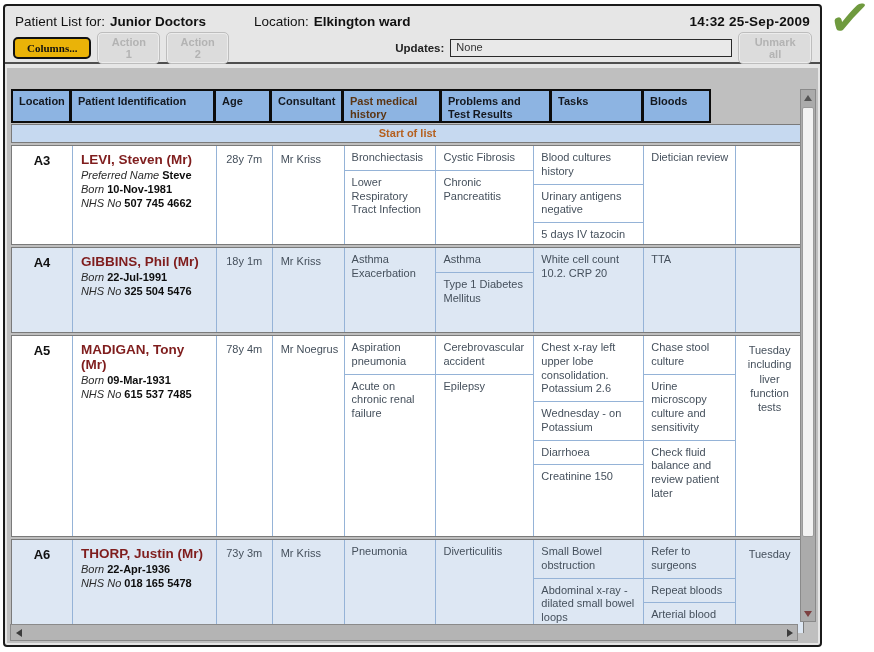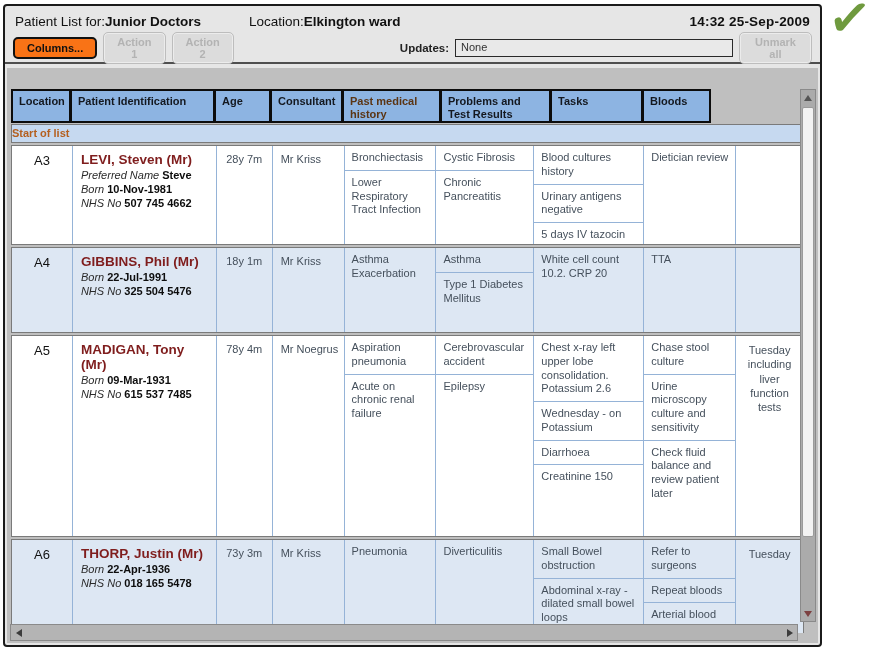--- a/index.html
+++ b/index.html
@@ -3,30 +3,30 @@
 <meta charset="utf-8">
 <style>
   * { margin:0; padding:0; box-sizing:border-box; }
   html,body { width:874px; height:652px; background:#ffffff; font-family:"Liberation Sans", sans-serif; overflow:hidden; }
 
   .window { position:absolute; left:3px; top:4px; width:819px; height:643px;
             border:2px solid #1b1b1b; border-radius:4px; background:#e6e6e6; overflow:hidden; }
 
   
   .titlebar { height:28px; display:flex; align-items:center; padding:2px 10px 0 10px; font-size:13.5px; color:#111; }
-  .titlebar .grp { display:flex; align-items:center; }
+  .titlebar .grp { display:flex; align-items:center; gap:5px; }
   .titlebar .bold { font-weight:bold; }
   .titlebar .loc { margin-left:48px; }
   .titlebar .dt  { margin-left:auto; font-weight:bold; letter-spacing:.2px; }
 
   
   .toolbar { height:30px; display:flex; align-items:center; padding:0 8px; gap:6px;
              border-bottom:2px solid #4f4f4f; }
   .btn { font-size:11px; font-weight:bold; padding:3px 12px; border-radius:5px; cursor:default; }
-  .btn-primary { background:#f97316; border:2px solid #111; color:#111; }
+  .btn-primary { background:#eab308; border:2px solid #111; color:#111;font-family:Liberation Serif, serif; }
   .btn-disabled { background:#dcdcdc; border:1px solid #bdbdbd; color:#b3b3b3; box-shadow:inset 0 0 0 1px #ececec; }
   .updates-label { margin-left:160px; font-size:11.5px; font-weight:bold; color:#222; }
   .updates-box { width:330px; height:18px; background:#e9e9e9; border:1px solid #2a2a2a;
                  font-size:11px; color:#333; padding:1px 5px; }
   .unmark { margin-left:auto; }
 
   
   .content { position:absolute; top:62px; left:2px; right:2px; bottom:2px; background:#bfbfbf; }
   .grid { position:absolute; left:4px; top:21px; width:793px; height:544px; overflow:hidden; }
 
@@ -38,25 +38,25 @@
   .c-pres{width:92px;} .c-pmh{width:98px;} .c-prob{width:110px;} .c-task{width:92px;} .c-blood{width:68px;}
 
   
   .hrow { display:flex; width:793px; margin-bottom:1px; }
   .hcell { background:#8db4e2; border:2px solid #0c0c0c; border-left-width:1px; font-size:11px; font-weight:bold;
            color:#14181f; padding:4px 5px 3px 6px; height:34px; line-height:1.15; }
   .hcell:first-child { border-left-width:2px; }
   .hcell.warm { color:#5b3514; }
 
   .startrow { width:793px; height:19px; background:#c6d9f0; border:1px solid #7a7a7a;
-              font-size:11px; font-weight:bold; color:#b5601f;
+              text-align:center; font-size:11px; font-weight:bold; color:#b5601f;
               line-height:17px; margin-bottom:2px; }
 
   
-  .loc-label { display:block; text-align:center; font-size:13px; font-weight:normal; color:#111; padding-top:7px; }
+  .loc-label { display:block; text-align:center; font-size:13px; font-weight:bold; color:#111; padding-top:7px; }
   .pid-inner { padding:6px 6px 0 8px; }
   .p-name { font-size:13.5px; font-weight:bold; color:#7f1d1d; margin-bottom:2px; }
   .p-line { font-size:11px; margin-top:2px; color:#111; }
   .p-line .lab { font-style:italic; color:#2a2a2a; }
   .p-line .val { font-weight:bold; color:#0d0d0d; }
   .age-inner { display:block; text-align:center; padding-top:7px; }
   .cons-inner { padding:7px 4px 0 8px; }
   .items { display:flex; flex-direction:column; }
   .item { padding:5px 4px 5px 7px; border-bottom:1px solid #95b3d7; line-height:1.25; }
   .item:last-child { border-bottom:none; }

